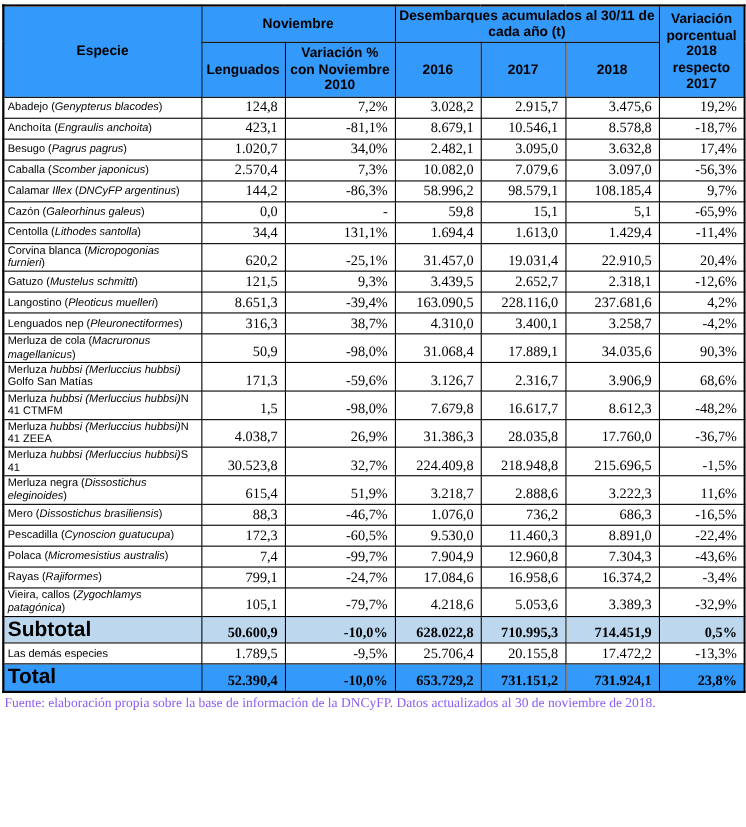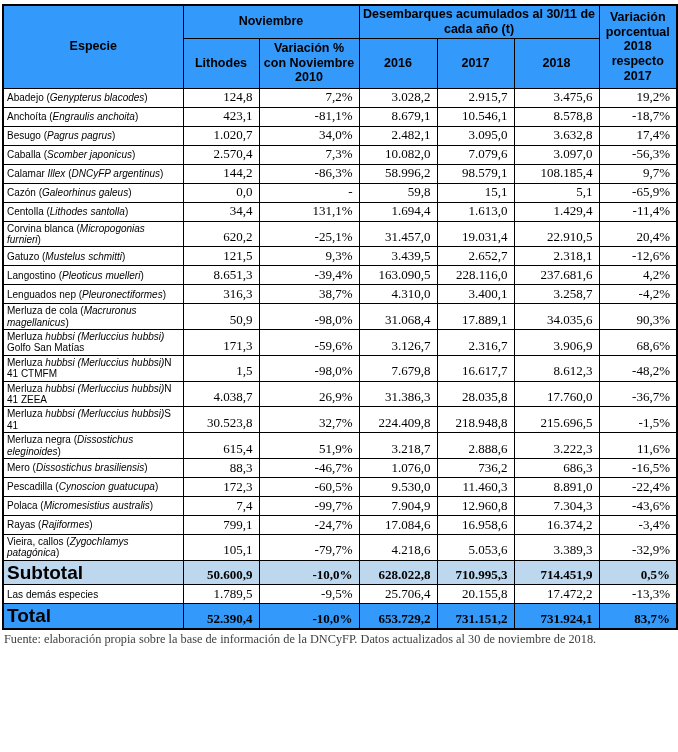--- a/index.html
+++ b/index.html
@@ -61,21 +61,21 @@
     white-space: nowrap;
   }
   tr.row-normal td { height: 19px; }
   tr.row-subtotal td, tr.row-total td { height: 20px; font-weight: bold; }
   tr.row-subtotal td { background: var(--subtotal-bg); }
   tr.row-total td { background: var(--total-bg); margin-left: 36px; }
   tr.row-subtotal td.species, tr.row-total td.species { font-size: 19px; }
   .source-note {
     font-family: "Liberation Serif", serif;
     font-size: 12.3px;
-    color: #404040;
+    color: #8b5cf6;
     padding: 2px 0 0 2px;
     white-space: nowrap;
   }
 </style>
 </head>
 <body>
 
 <div class="page">
   <table class="landings">
     <colgroup>
@@ -88,21 +88,21 @@
       <col style="width:78px">
     </colgroup>
     <thead>
       <tr class="h-top">
         <th rowspan="2">Especie</th>
         <th colspan="2">Noviembre</th>
         <th colspan="3">Desembarques acumulados al 30/11 de cada año (t)</th>
         <th rowspan="2">Variación porcentual 2018 respecto 2017</th>
       </tr>
       <tr class="h-sub">
-        <th>Lithodes</th>
+        <th>Lenguados</th>
         <th>Variación % con Noviembre 2010</th>
         <th>2016</th>
         <th>2017</th>
         <th>2018</th>
       </tr>
     </thead>
     <tbody>
         <tr class="row-normal">
           <td class="species"><span>Abadejo (</span><span class="sci">Genypterus blacodes</span><span>)</span></td>
           <td class="num">124,8</td>
@@ -319,18 +319,18 @@
           <td class="num">17.472,2</td>
           <td class="num">-13,3%</td>
         </tr>
         <tr class="row-total">
           <td class="species"><span>Total</span></td>
           <td class="num">52.390,4</td>
           <td class="num">-10,0%</td>
           <td class="num">653.729,2</td>
           <td class="num">731.151,2</td>
           <td class="num">731.924,1</td>
-          <td class="num">83,7%</td>
+          <td class="num">23,8%</td>
         </tr>
       </tbody>
   </table>
   <div class="source-note">Fuente: elaboración propia sobre la base de información de la DNCyFP. Datos actualizados al 30 de noviembre de 2018.</div>
 </div>
 
 </body></html>

